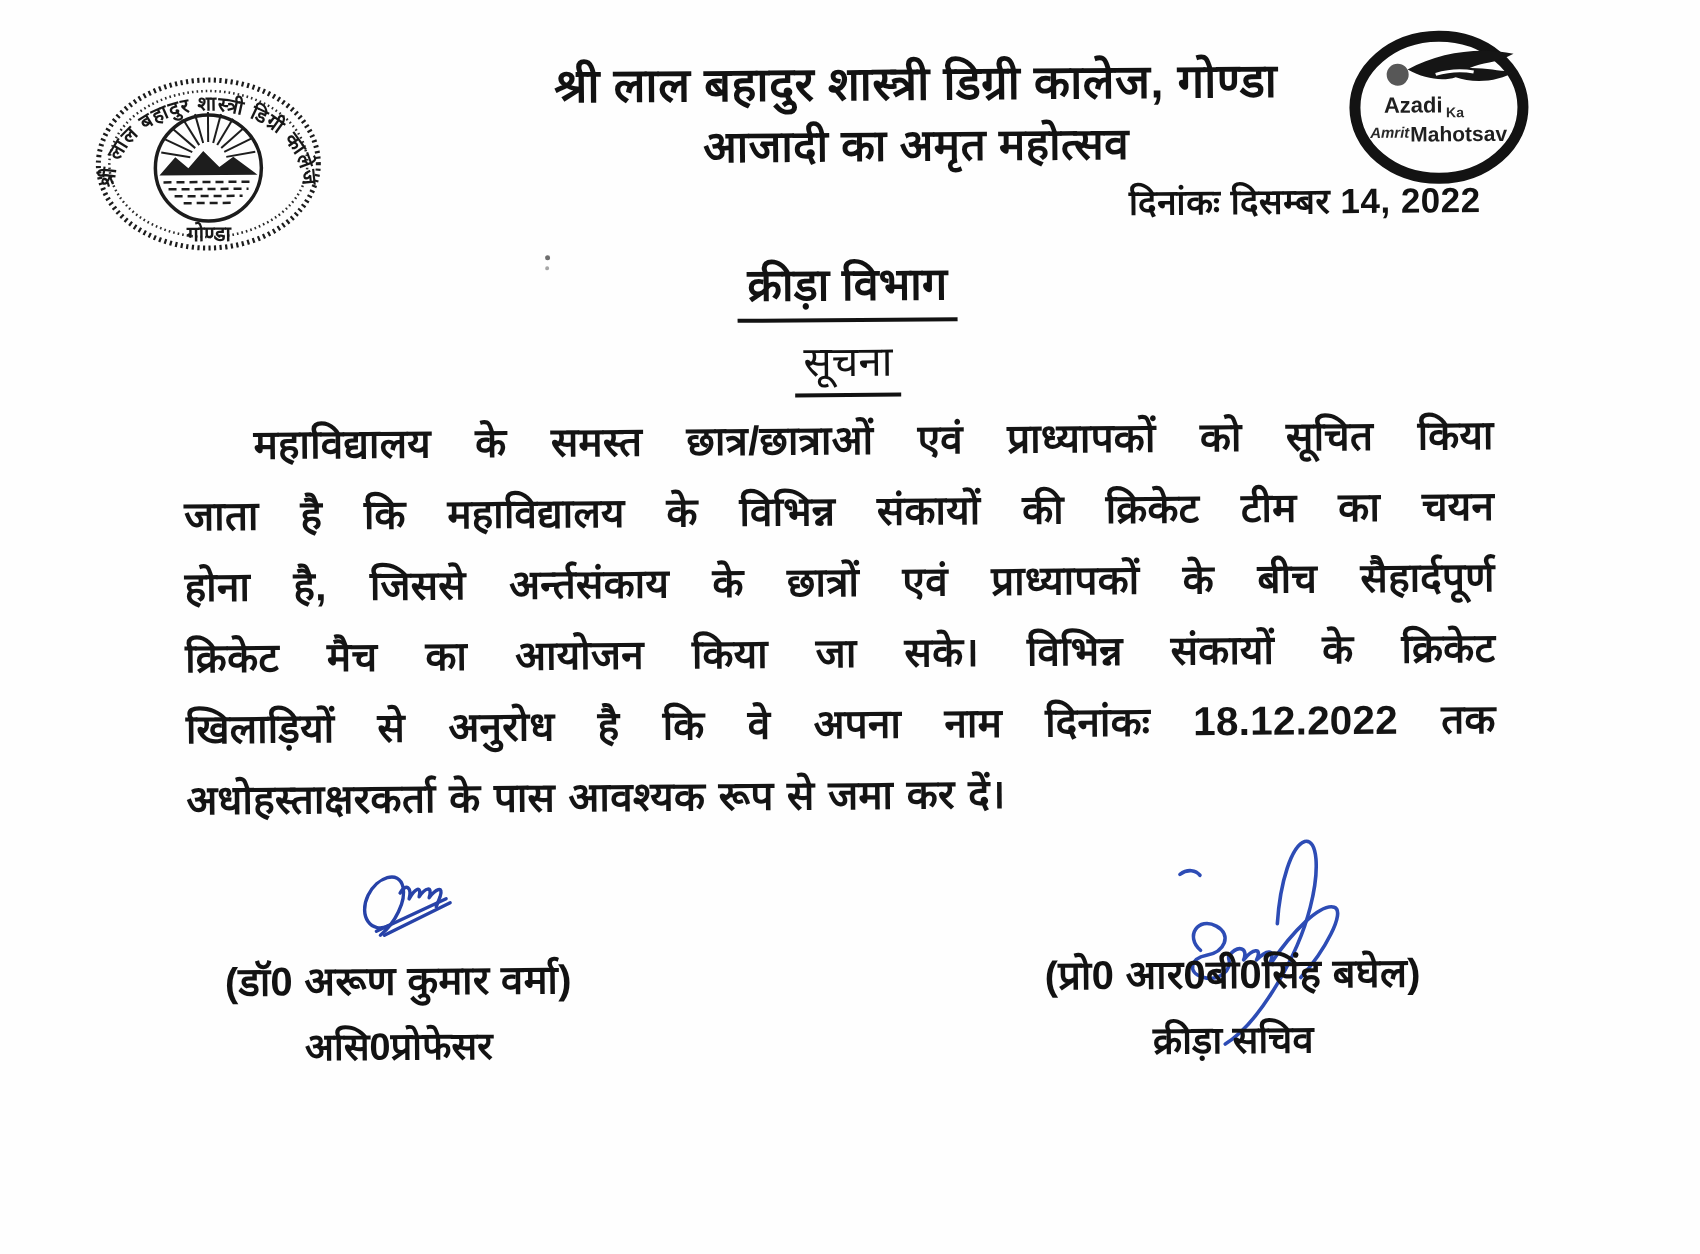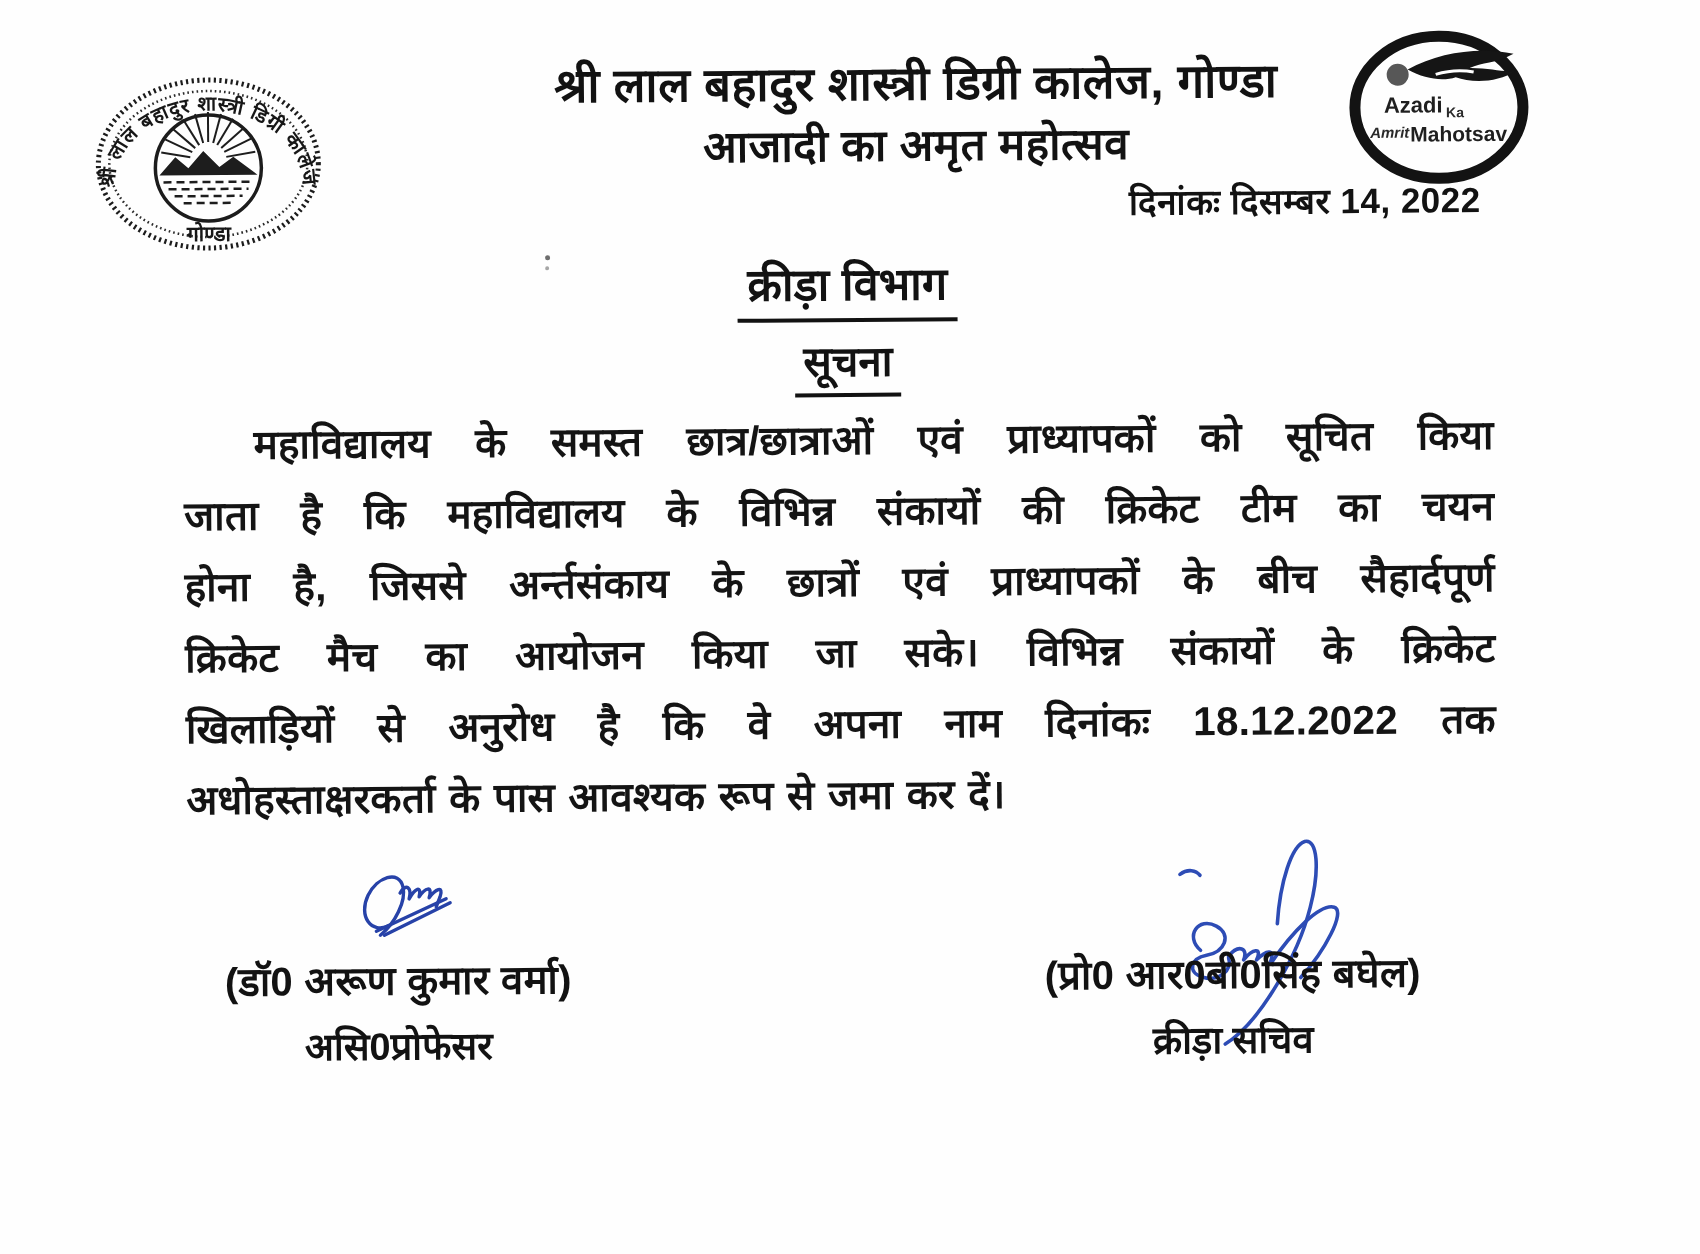--- a/index.html
+++ b/index.html
@@ -22,21 +22,21 @@
 
   
   .seal{position:absolute;left:95px;top:70px;width:235px;height:180px;}
   .azadi{position:absolute;left:1350px;top:32px;width:185px;height:160px;}
 
   
   .heads{position:absolute;top:252px;left:0;right:0;text-align:center;}
   .dept-heading{display:inline-block;font-size:45px;font-weight:700;
     border-bottom:4px solid #121212;padding:0 10px 5px;}
   .sub-heading-wrap{margin-top:9px;}
-  .sub-heading{display:inline-block;font-size:42px;font-weight:700;
+  .sub-heading{display:inline-block;font-size:42px;font-weight:400;
     border-bottom:4px solid #121212;padding:0 8px 5px;text-align:center;}
   .speck{position:absolute;left:548px;top:253px;width:5px;height:5px;border-radius:50%;
     background:#4a4a4a;opacity:.8;}
   .speck2{position:absolute;left:548px;top:264px;width:4px;height:4px;border-radius:50%;
     background:#6a6a6a;opacity:.6;}
 
   
   .body-text{position:absolute;top:408px;left:185px;right:205px;}
   .body-line{
     font-size:40.5px;font-weight:600;height:71px;line-height:64px;

